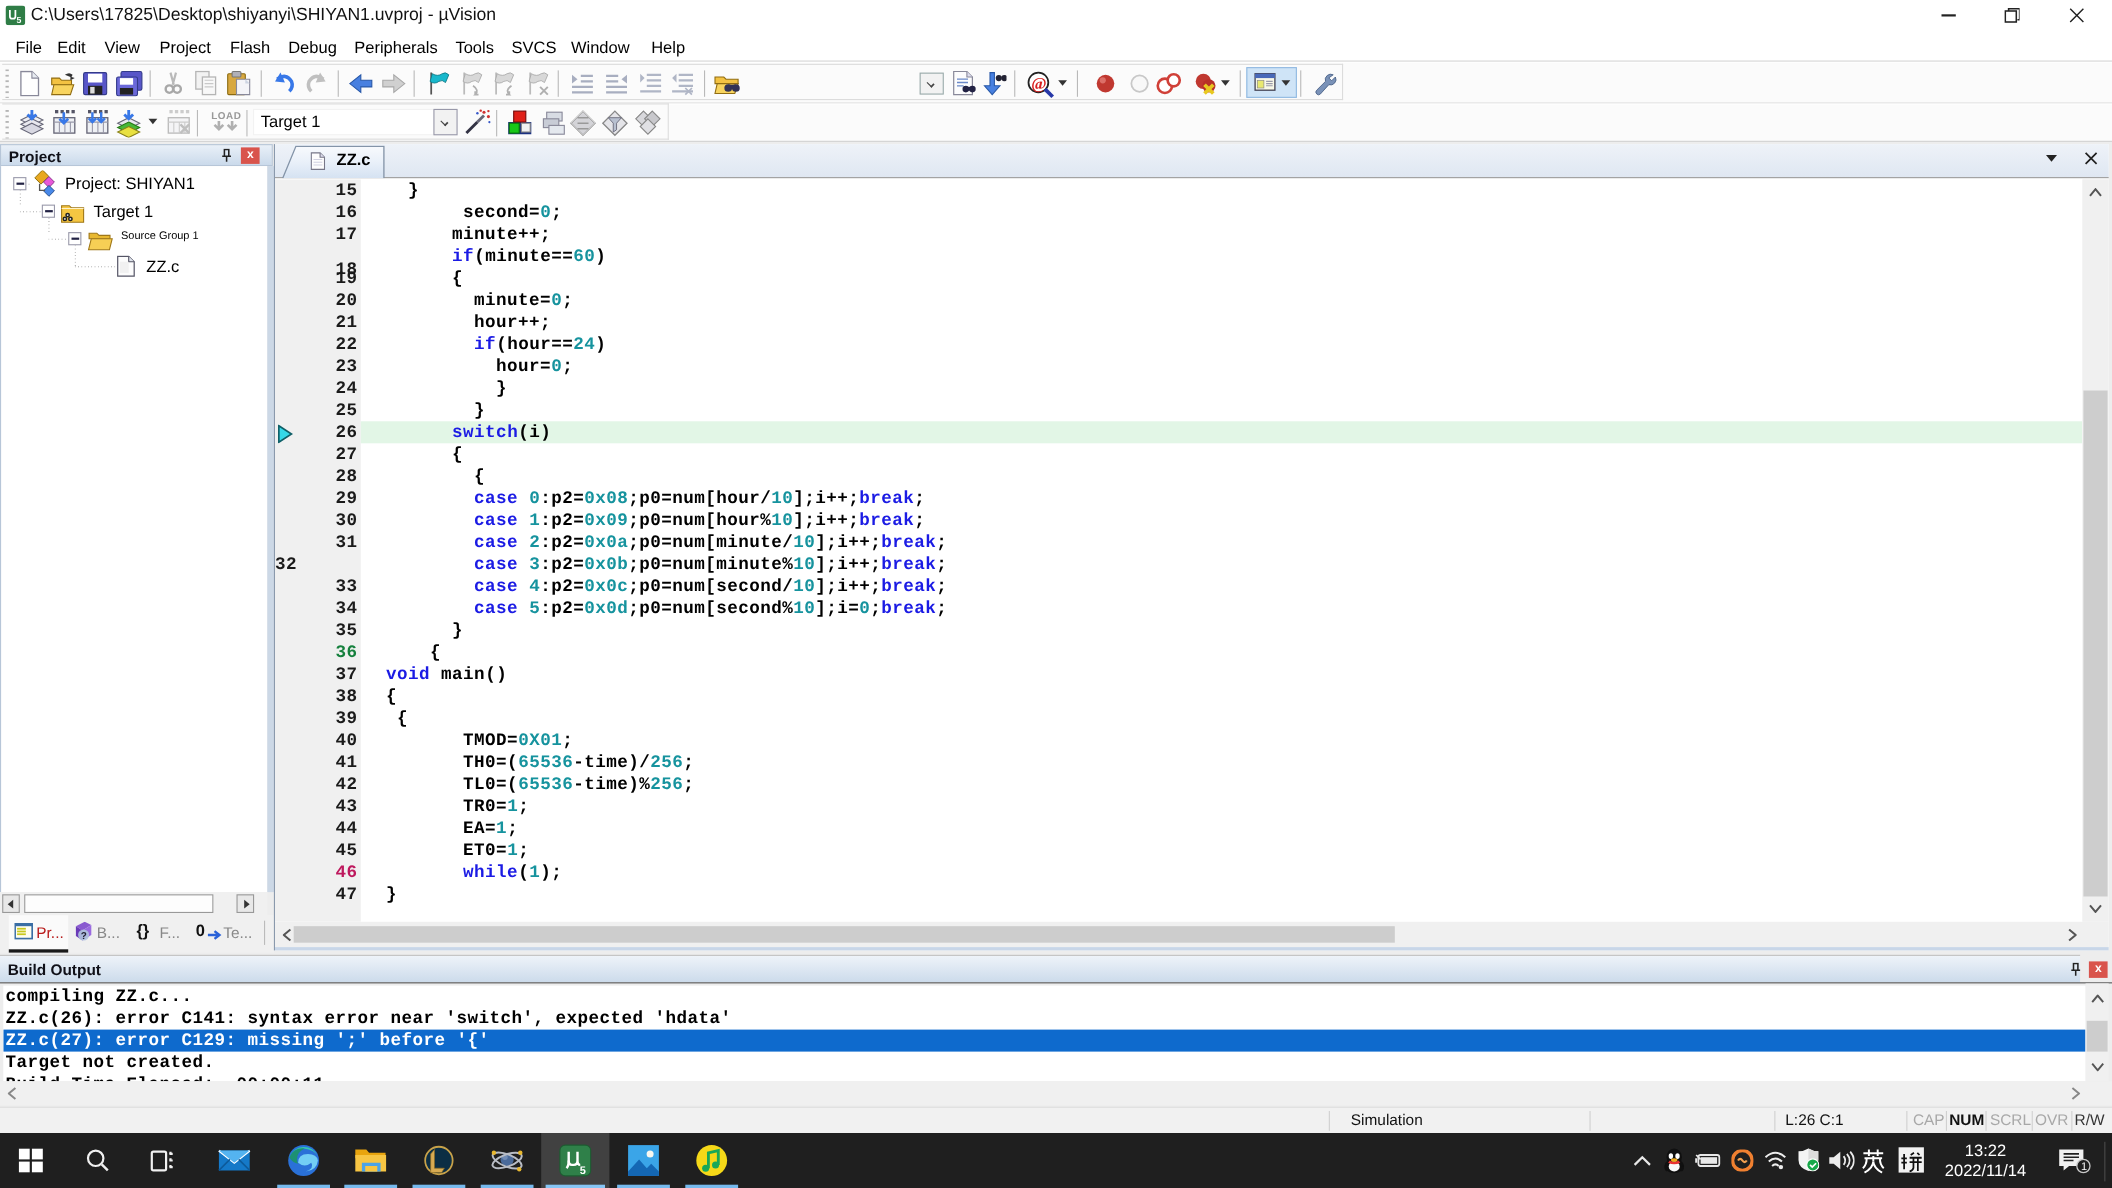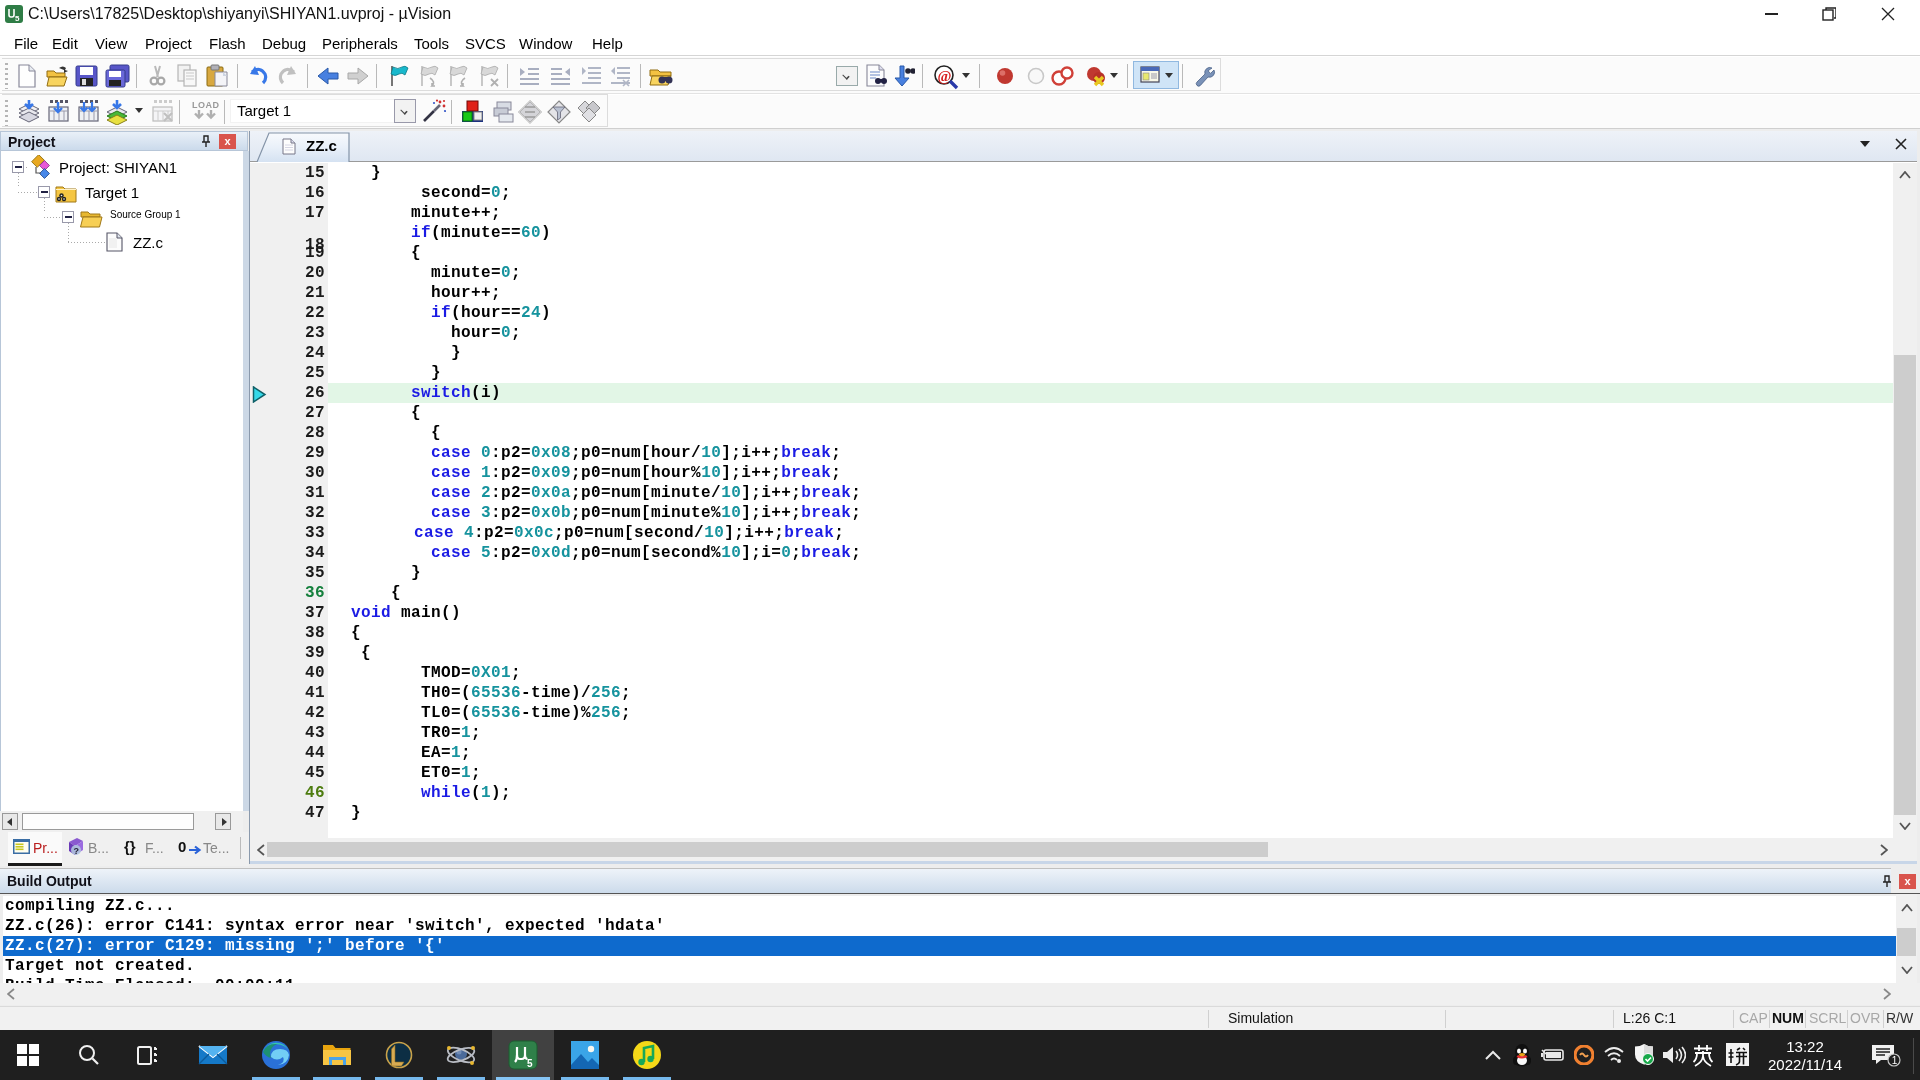--- a/index.html
+++ b/index.html
@@ -220,24 +220,24 @@
 <div class="ab mono" style="left:0;top:240px;width:75px;text-align:right;color:#1a1a1a;">27</div>
 <div class="ab mono" style="left:101px;top:240px;">      {</div>
 <div class="ab mono" style="left:0;top:260px;width:75px;text-align:right;color:#1a1a1a;">28</div>
 <div class="ab mono" style="left:101px;top:260px;">        {</div>
 <div class="ab mono" style="left:0;top:280px;width:75px;text-align:right;color:#1a1a1a;">29</div>
 <div class="ab mono" style="left:101px;top:280px;">        <k>case</k> <n>0</n>:p2=<n>0x08</n>;p0=num[hour/<n>10</n>];i++;<k>break</k>;</div>
 <div class="ab mono" style="left:0;top:300px;width:75px;text-align:right;color:#1a1a1a;">30</div>
 <div class="ab mono" style="left:101px;top:300px;">        <k>case</k> <n>1</n>:p2=<n>0x09</n>;p0=num[hour%<n>10</n>];i++;<k>break</k>;</div>
 <div class="ab mono" style="left:0;top:320px;width:75px;text-align:right;color:#1a1a1a;">31</div>
 <div class="ab mono" style="left:101px;top:320px;">        <k>case</k> <n>2</n>:p2=<n>0x0a</n>;p0=num[minute/<n>10</n>];i++;<k>break</k>;</div>
-<div class="ab mono" style="left:0;top:340px;width:75px;text-align:right;color:#1a1a1a;">32</div>
+<div class="ab mono" style="left:0;top:340px;width:75px;color:#1a1a1a;">32</div>
 <div class="ab mono" style="left:101px;top:340px;">        <k>case</k> <n>3</n>:p2=<n>0x0b</n>;p0=num[minute%<n>10</n>];i++;<k>break</k>;</div>
 <div class="ab mono" style="left:0;top:360px;width:75px;text-align:right;color:#1a1a1a;">33</div>
-<div class="ab mono" style="left:84px;top:360px;">        <k>case</k> <n>4</n>:p2=<n>0x0c</n>;p0=num[second/<n>10</n>];i++;<k>break</k>;</div>
+<div class="ab mono" style="left:101px;top:360px;">        <k>case</k> <n>4</n>:p2=<n>0x0c</n>;p0=num[second/<n>10</n>];i++;<k>break</k>;</div>
 <div class="ab mono" style="left:0;top:380px;width:75px;text-align:right;color:#1a1a1a;">34</div>
 <div class="ab mono" style="left:101px;top:380px;">        <k>case</k> <n>5</n>:p2=<n>0x0d</n>;p0=num[second%<n>10</n>];i=<n>0</n>;<k>break</k>;</div>
 <div class="ab mono" style="left:0;top:400px;width:75px;text-align:right;color:#1a1a1a;">35</div>
 <div class="ab mono" style="left:101px;top:400px;">      }</div>
 <div class="ab mono" style="left:0;top:420px;width:75px;text-align:right;color:#15803d;">36</div>
 <div class="ab mono" style="left:101px;top:420px;">    {</div>
 <div class="ab mono" style="left:0;top:440px;width:75px;text-align:right;color:#1a1a1a;">37</div>
 <div class="ab mono" style="left:101px;top:440px;"><k>void</k> main()</div>
 <div class="ab mono" style="left:0;top:460px;width:75px;text-align:right;color:#1a1a1a;">38</div>
 <div class="ab mono" style="left:101px;top:460px;">{</div>
@@ -248,21 +248,21 @@
 <div class="ab mono" style="left:0;top:520px;width:75px;text-align:right;color:#1a1a1a;">41</div>
 <div class="ab mono" style="left:101px;top:520px;">       TH0=(<n>65536</n>-time)/<n>256</n>;</div>
 <div class="ab mono" style="left:0;top:540px;width:75px;text-align:right;color:#1a1a1a;">42</div>
 <div class="ab mono" style="left:101px;top:540px;">       TL0=(<n>65536</n>-time)%<n>256</n>;</div>
 <div class="ab mono" style="left:0;top:560px;width:75px;text-align:right;color:#1a1a1a;">43</div>
 <div class="ab mono" style="left:101px;top:560px;">       TR0=<n>1</n>;</div>
 <div class="ab mono" style="left:0;top:580px;width:75px;text-align:right;color:#1a1a1a;">44</div>
 <div class="ab mono" style="left:101px;top:580px;">       EA=<n>1</n>;</div>
 <div class="ab mono" style="left:0;top:600px;width:75px;text-align:right;color:#1a1a1a;">45</div>
 <div class="ab mono" style="left:101px;top:600px;">       ET0=<n>1</n>;</div>
-<div class="ab mono" style="left:0;top:620px;width:75px;text-align:right;color:#4d7c0f;">46</div>
+<div class="ab mono" style="left:0;top:620px;width:75px;text-align:right;color:#be185d;">46</div>
 <div class="ab mono" style="left:101px;top:620px;">       <k>while</k>(<n>1</n>);</div>
 <div class="ab mono" style="left:0;top:640px;width:75px;text-align:right;color:#1a1a1a;">47</div>
 <div class="ab mono" style="left:101px;top:640px;">}</div>
       </div>
 
     <svg class="ab" style="left:2px;top:223px" width="15" height="17" viewBox="0 0 15 17">
       <path d="M1.5 1 L13 8.5 L1.5 16 z" fill="#35d8e8" stroke="#106068" stroke-width="1.5"></path>
     </svg>
   </div>
 

